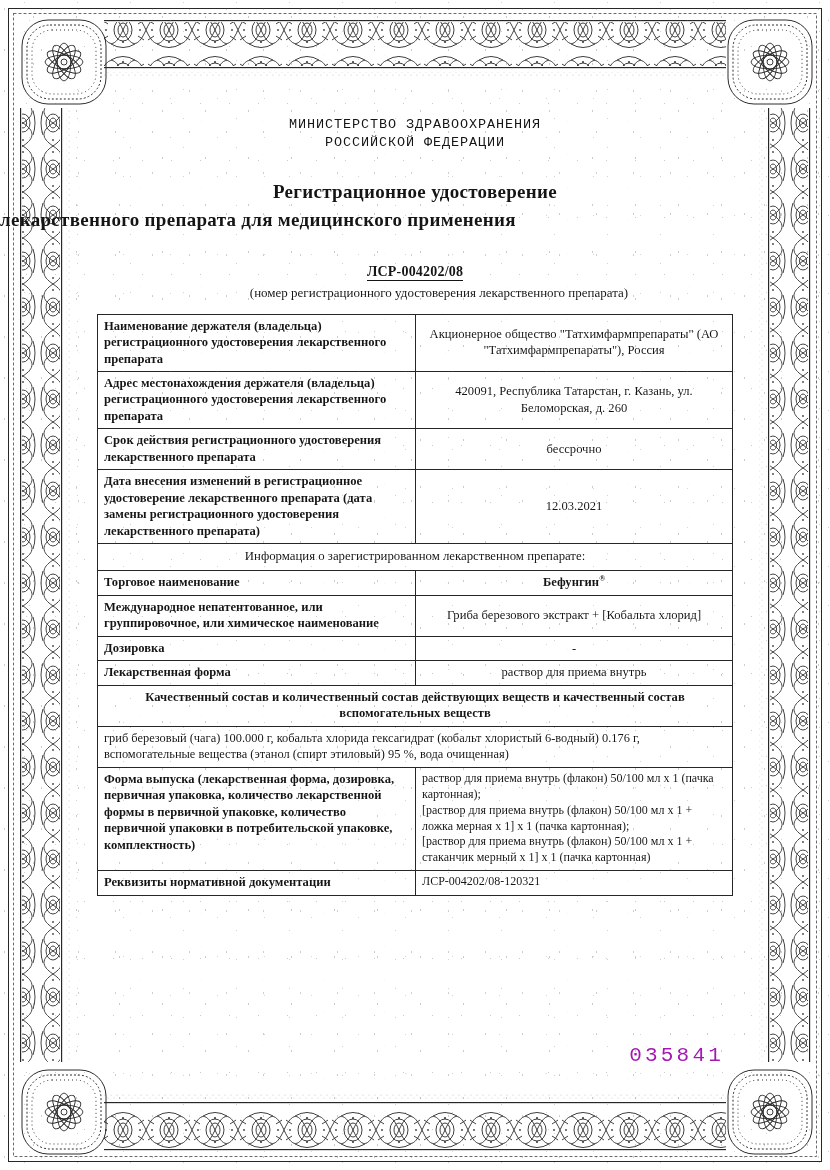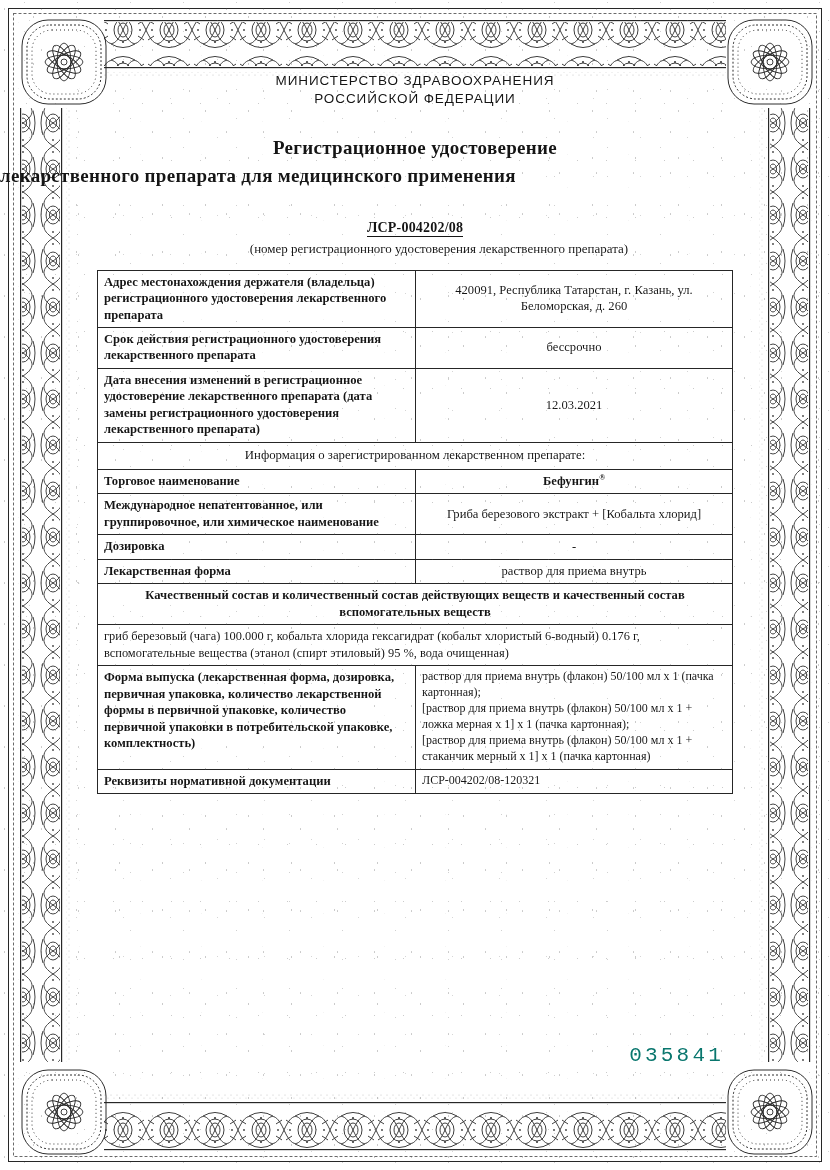--- a/index.html
+++ b/index.html
@@ -49,25 +49,25 @@
   
   .content {
     position: absolute;
     left: 0; top: 0;
     width: 830px;
     z-index: 4;
   }
 
   .ministry {
     text-align: center;
-    margin-top: 72px;
+    margin-top: 116px;
     font-size: 13.5px;
     letter-spacing: 0.9px;
     line-height: 1.35;
-    font-family: Liberation Sans, sans-serif;
+    font-family: Liberation Mono, monospace;
   }
   .ministry div { white-space: nowrap; }
 
   .title-main {
     text-align: center;
     font-weight: bold;
     font-size: 19px;
     margin-top: 26px;
     letter-spacing: 0.3px;
     line-height: 1.45;
@@ -152,21 +152,21 @@
   }
 
   
   .serial {
     position: absolute;
     right: 106px;
     top: 1044px;
     font-family: "Liberation Mono", "DejaVu Sans Mono", monospace;
     font-size: 21px;
     letter-spacing: 3.2px;
-    color: #0f766e;
+    color: #a21caf;
     z-index: 5;
   }
 </style>
 </head>
 <body>
 
 <div class="page">
 
   <div class="border-frame">
     <svg width="814" height="1154" viewBox="0 0 814 1154" xmlns="http://www.w3.org/2000/svg">
@@ -274,20 +274,24 @@
     <div class="title-sub">лекарственного препарата для медицинского применения</div>
 
     <div class="regnum">
       <span>ЛСР-004202/08</span>
     </div>
     <div class="regnum-caption">(номер регистрационного удостоверения лекарственного препарата)</div>
 
     <table class="doc-table">
       <tbody>
         <tr>
+          <td class="lbl">Наименование держателя (владельца) регистрационного удостоверения лекарственного препарата</td>
+          <td class="val">Акционерное общество "Татхимфармпрепараты" (АО "Татхимфармпрепараты"), Россия</td>
+        </tr>
+        <tr>
           <td class="lbl">Адрес местонахождения держателя (владельца) регистрационного удостоверения лекарственного препарата</td>
           <td class="val">420091, Республика Татарстан, г. Казань, ул. Беломорская, д. 260</td>
         </tr>
         <tr>
           <td class="lbl">Срок действия регистрационного удостоверения лекарственного препарата</td>
           <td class="val">бессрочно</td>
         </tr>
         <tr>
           <td class="lbl">Дата внесения изменений в регистрационное удостоверение лекарственного препарата (дата замены регистрационного удостоверения лекарственного препарата)</td>
           <td class="val">12.03.2021</td>

